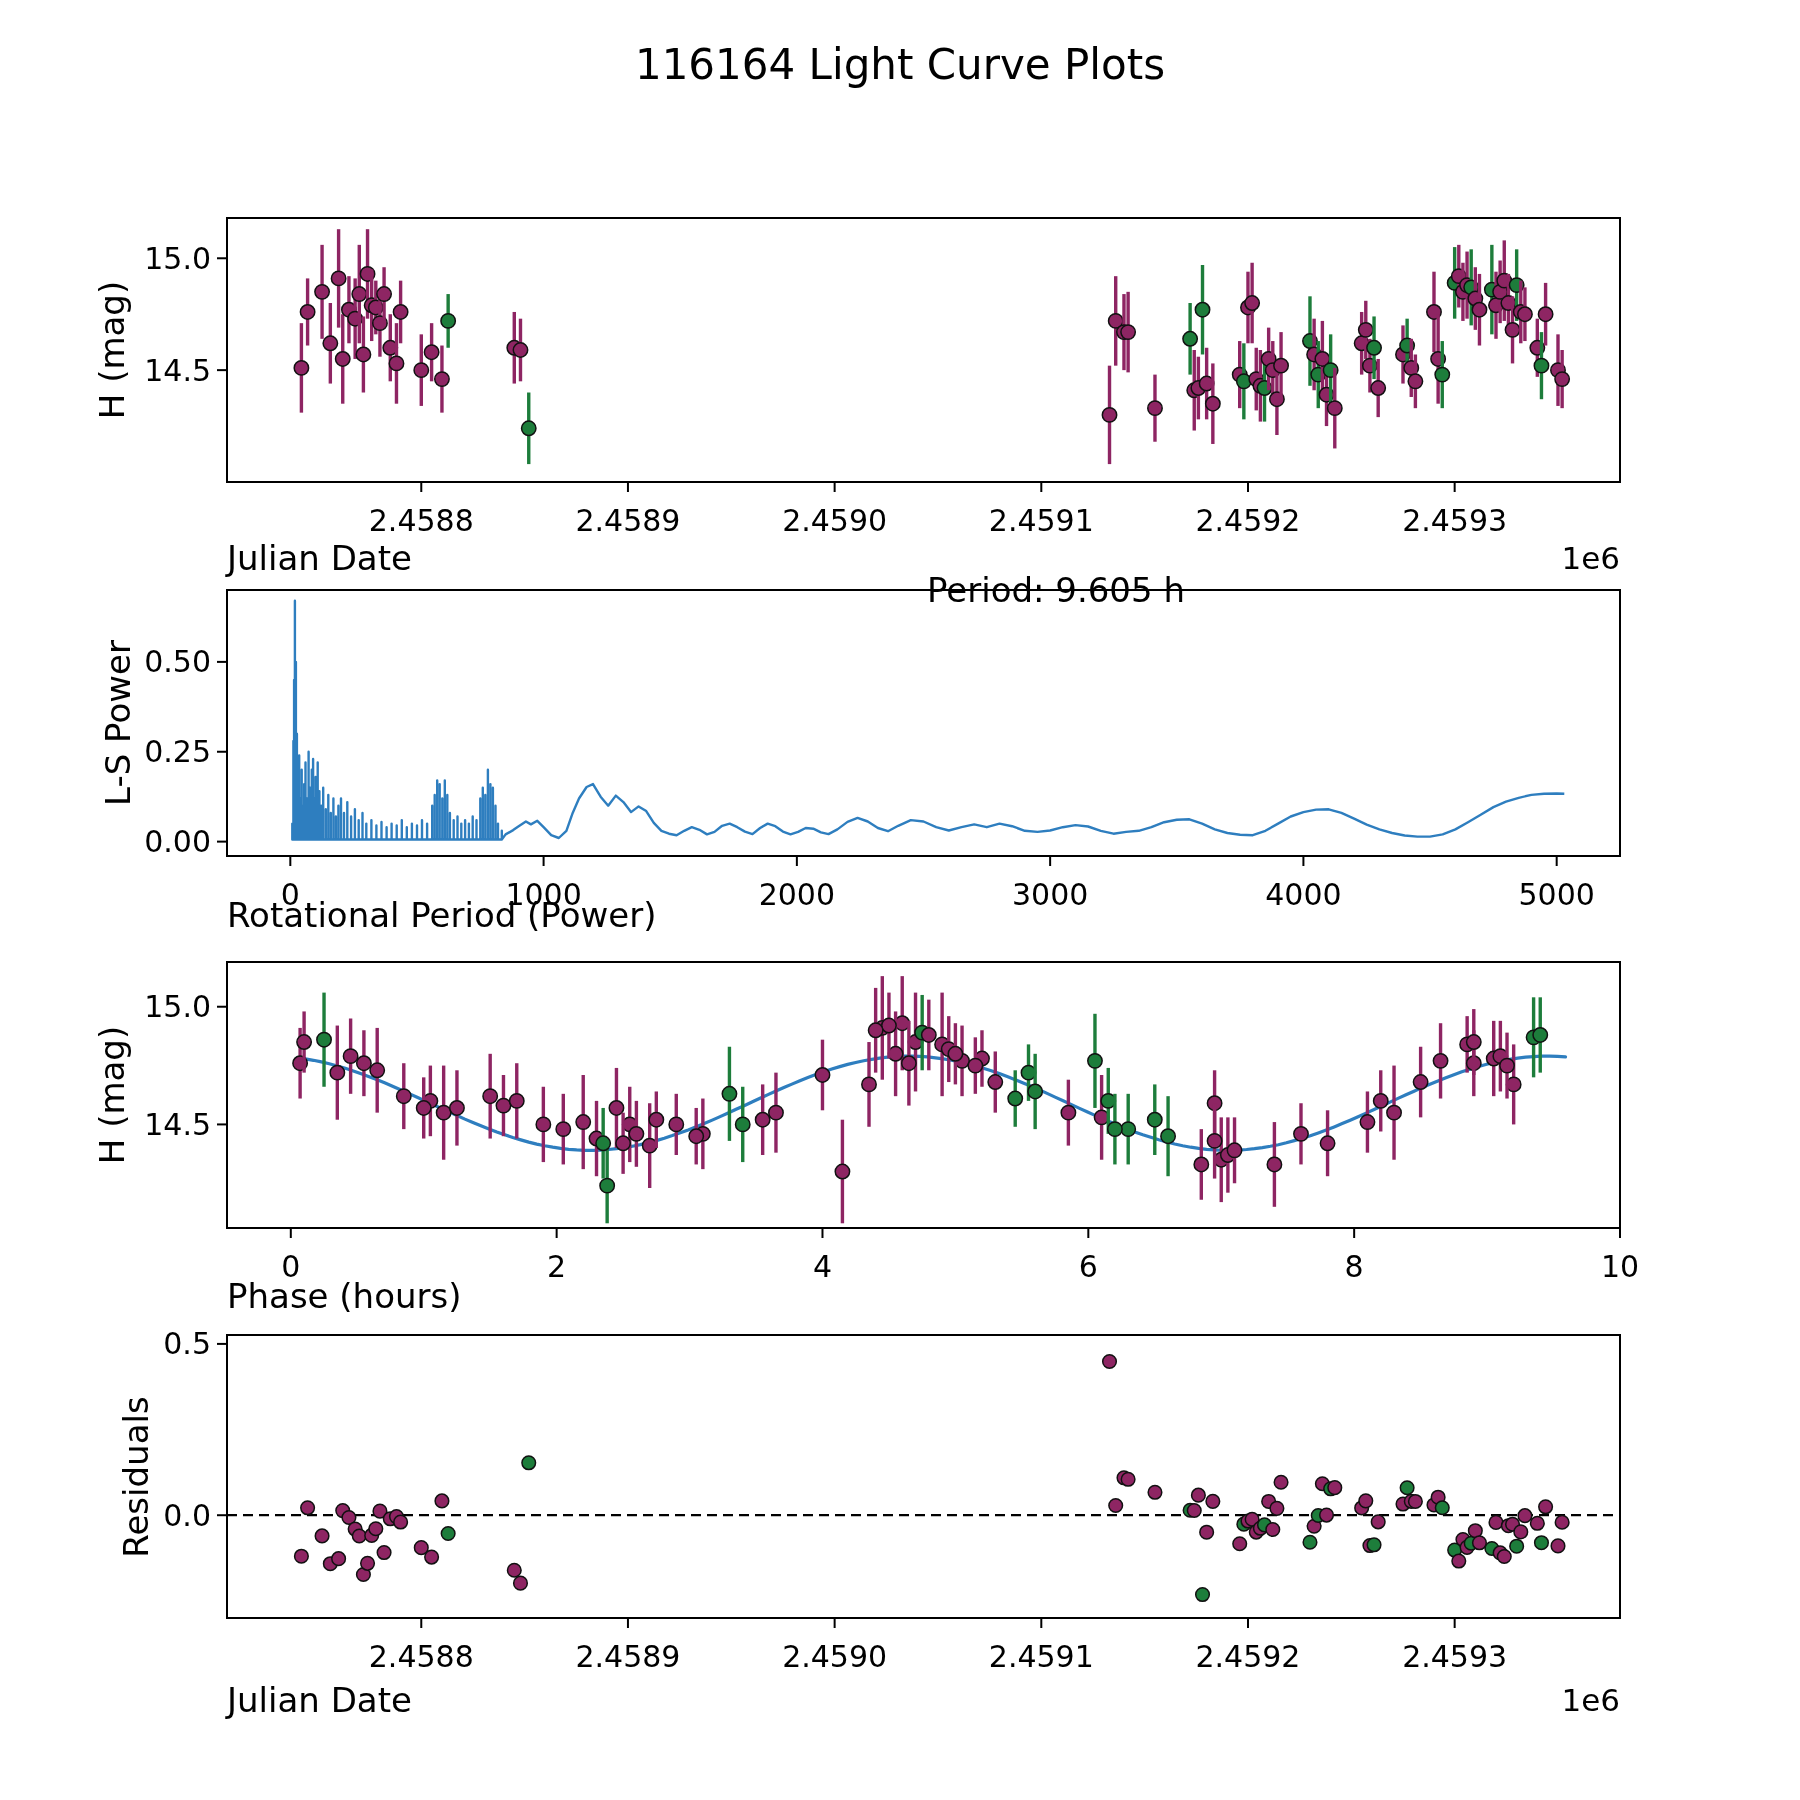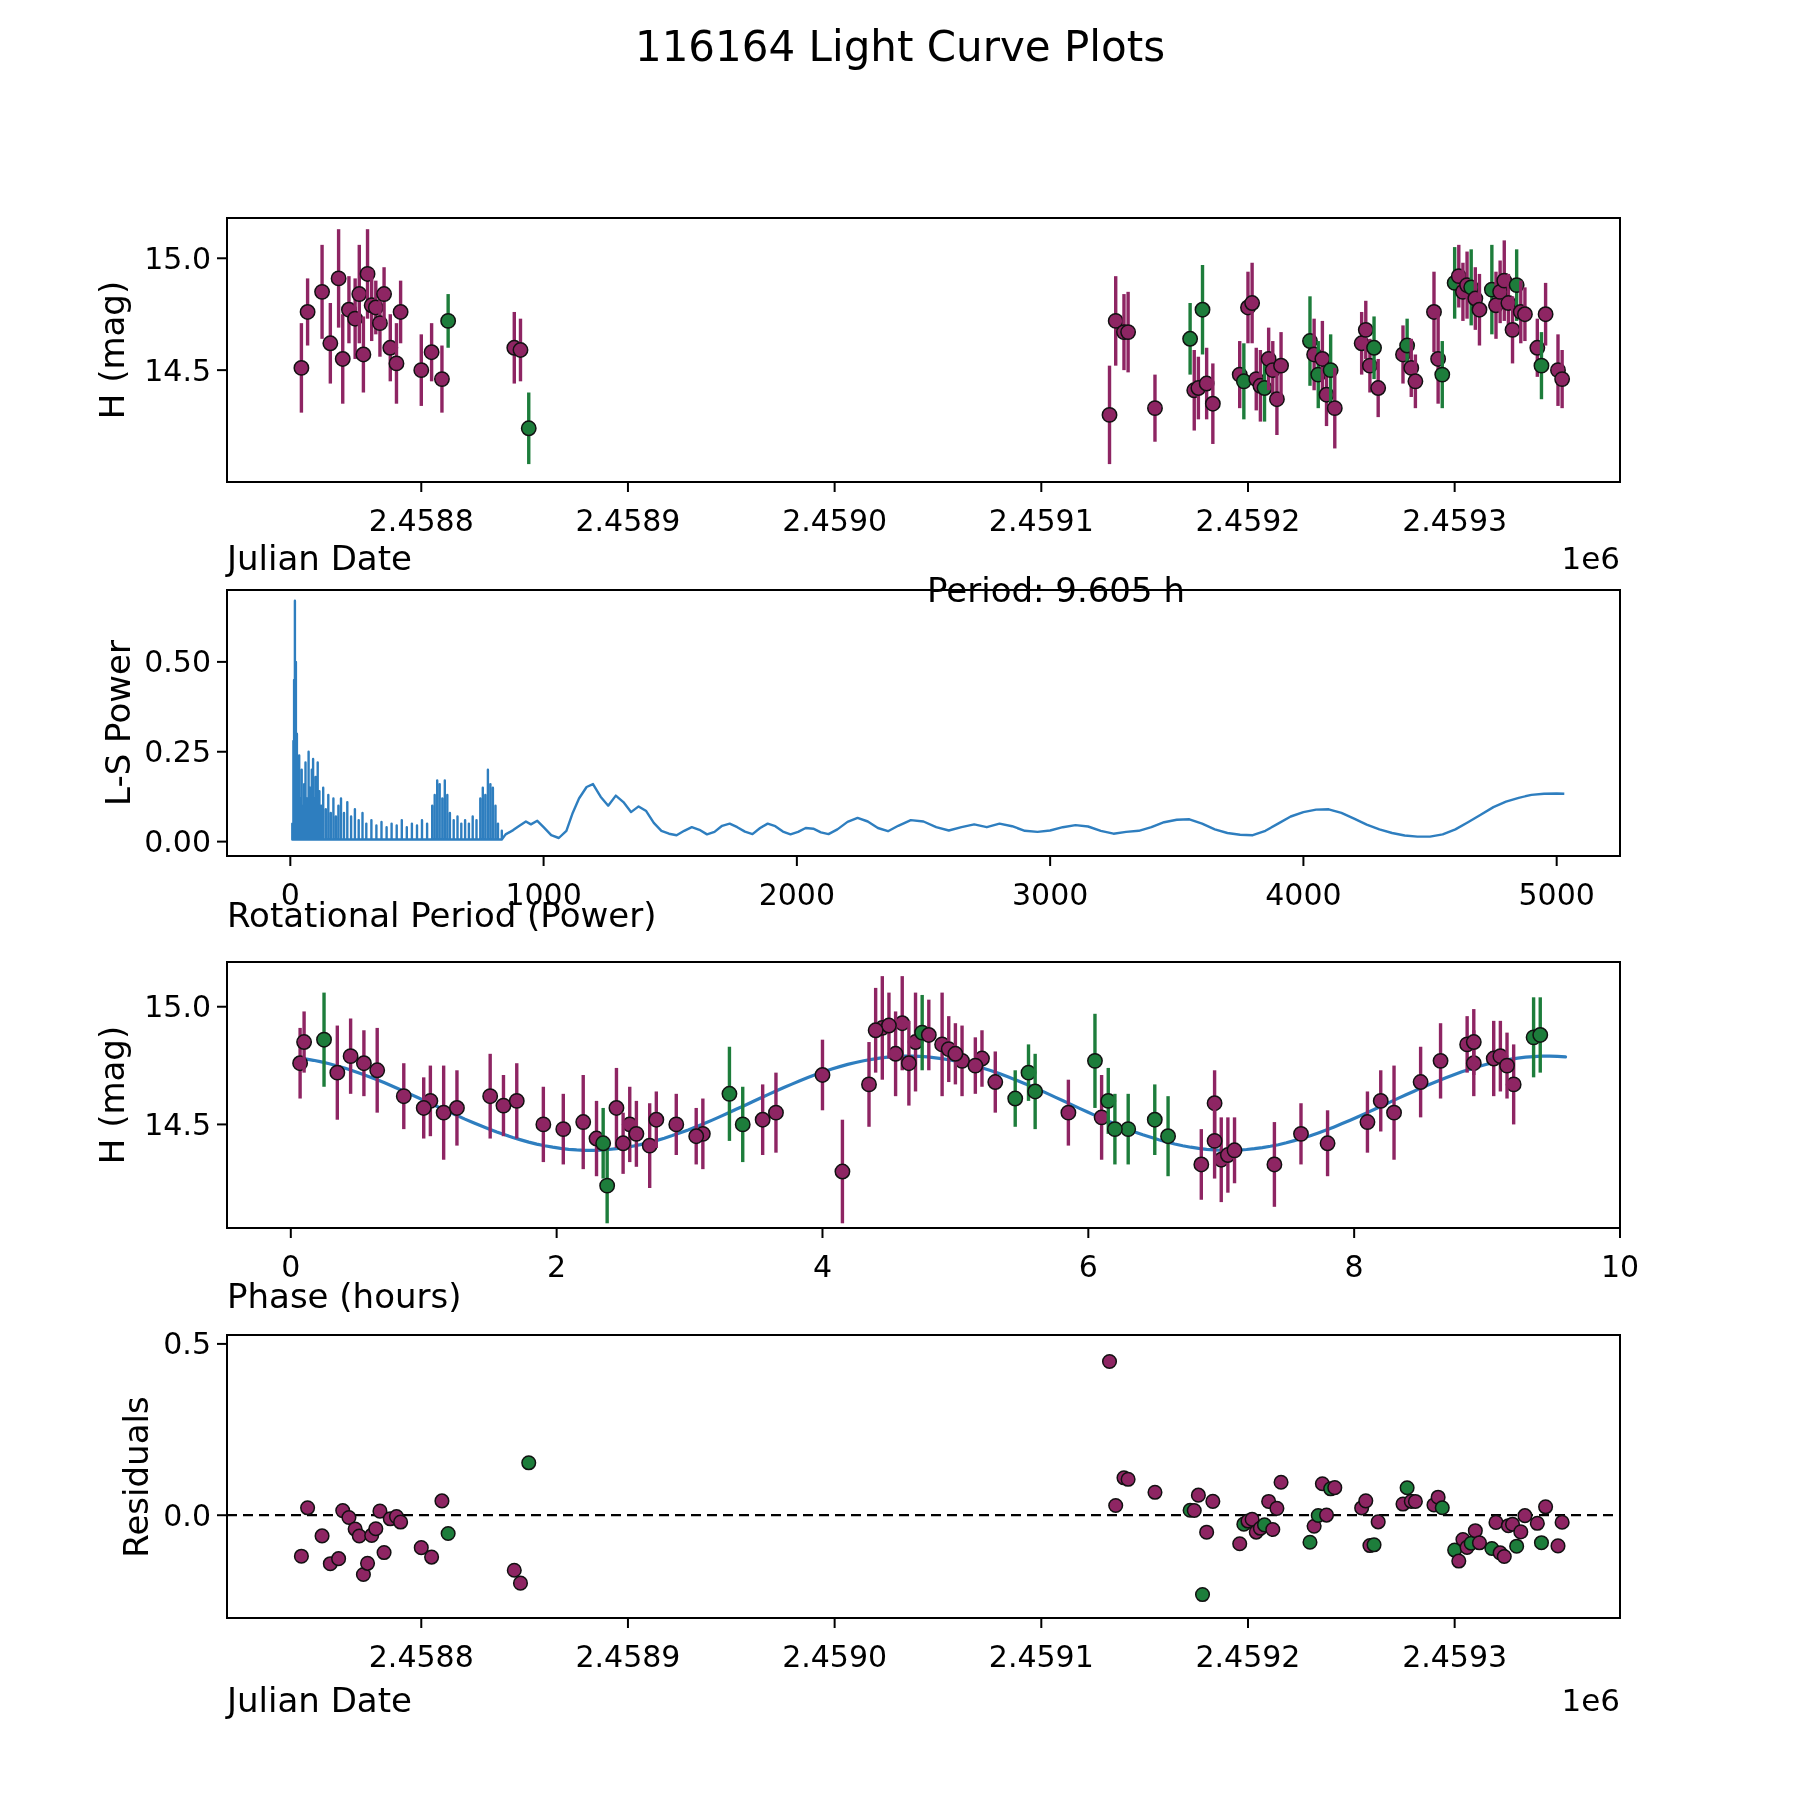--- a/index.html
+++ b/index.html
@@ -1,20 +1,20 @@
 <!DOCTYPE html>
 <html><head>
 <meta charset="utf-8">
 <style>
   html,body{margin:0;padding:0;background:#ffffff;}
   #figure{position:relative;width:1800px;height:1800px;background:#ffffff;overflow:hidden;
           font-family:"DejaVu Sans","Liberation Sans",sans-serif;color:#000;}
   #plot-svg{position:absolute;left:0;top:0;}
   .lbl{position:absolute;color:#000;white-space:nowrap;}
-  .title{left:0;top:22px;width:1800px;text-align:center;font-size:42px;}
+  .title{left:0;top:40px;width:1800px;text-align:center;font-size:42px;}
   .xlabel{left:227px;width:1393px;text-align:left;font-size:34px;}
   .ylabel{transform:translate(-50%,-50%) rotate(-90deg);font-size:34px;}
   .offset{font-size:31px;}
   .annot{transform:translate(-50%,-50%);font-size:34px;}
 </style>
 </head>
 <body>
 
 <div id="figure">
   <svg id="plot-svg" width="1800" height="1800">

